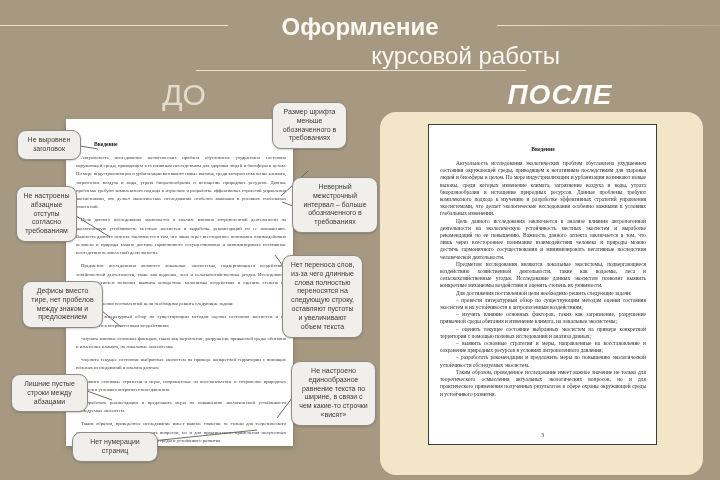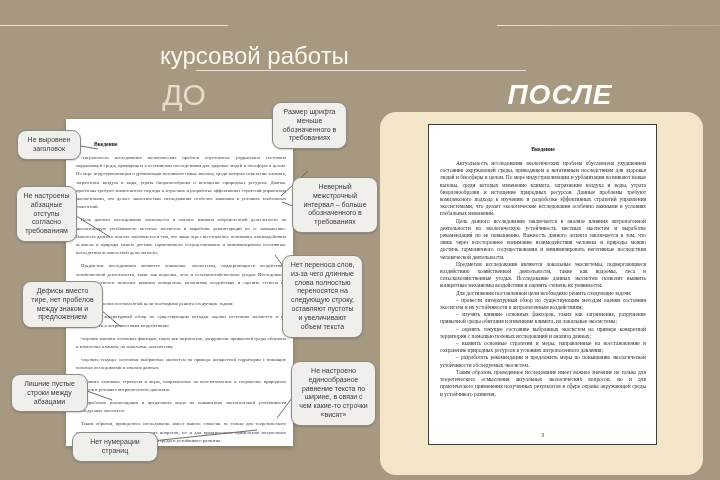--- a/index.html
+++ b/index.html
@@ -2,21 +2,21 @@
 <html lang="ru"><head>
 <meta charset="utf-8">
 <style>
   html,body{margin:0;padding:0;background:#8d8070;}
   .stage{position:relative;width:720px;height:480px;overflow:hidden;
          background:#a79981;font-family:"Liberation Sans",sans-serif;}
 
   
   .hdr-title{position:absolute;left:160px;top:12px;width:400px;text-align:center;
              color:#fbf9f3;font-size:24px;font-weight:bold;line-height:1.25;}
-  .hdr-sub{position:absolute;left:160px;top:42px;width:400px;text-align:left;
+  .hdr-sub{position:absolute;left:160px;top:42px;width:400px;text-align:right;
            color:#faf7f0;font-size:24px;font-weight:normal;line-height:1.2;}
   .hline{position:absolute;height:1px;background:rgba(252,248,240,.75);}
   .hline.left{left:0;top:25px;width:228px;}
   .hline.right{left:497px;top:25px;width:223px;
                background:linear-gradient(to right,rgba(252,248,240,.75),rgba(252,248,240,.15));}
   .hline.under{left:196px;top:70px;width:330px;}
 
   
   .label-do{position:absolute;left:144px;top:78px;width:80px;text-align:center;
             color:#e3dccd;font-size:30px;font-weight:normal;}
@@ -65,20 +65,21 @@
   .c8{left:282px;top:255px;width:81px;}
   .c9{left:291px;top:361px;width:85px;}
 </style>
 </head>
 <body>
 
 <div class="stage">
 
   <div class="hline left"></div>
   <div class="hline right"></div>
+  <div class="hdr-title">Оформление</div>
   <div class="hdr-sub">курсовой работы</div>
   <div class="hline under"></div>
 
   <div class="label-do">ДО</div>
   <div class="label-after">ПОСЛЕ</div>
 
   <div class="panel-after"></div>
 
   <div class="page page-before">
     <div class="doc-h">Введение</div>

